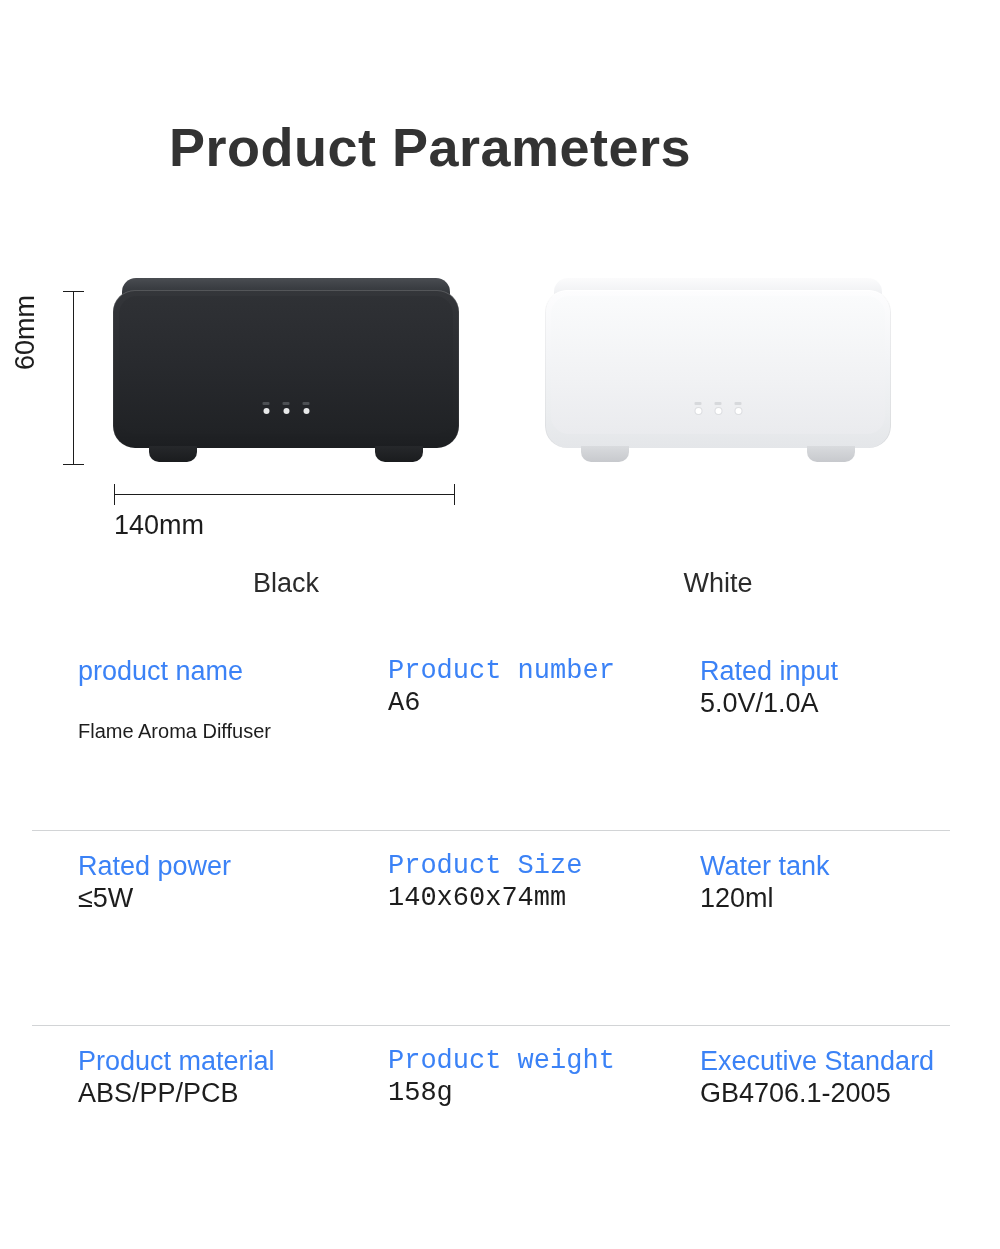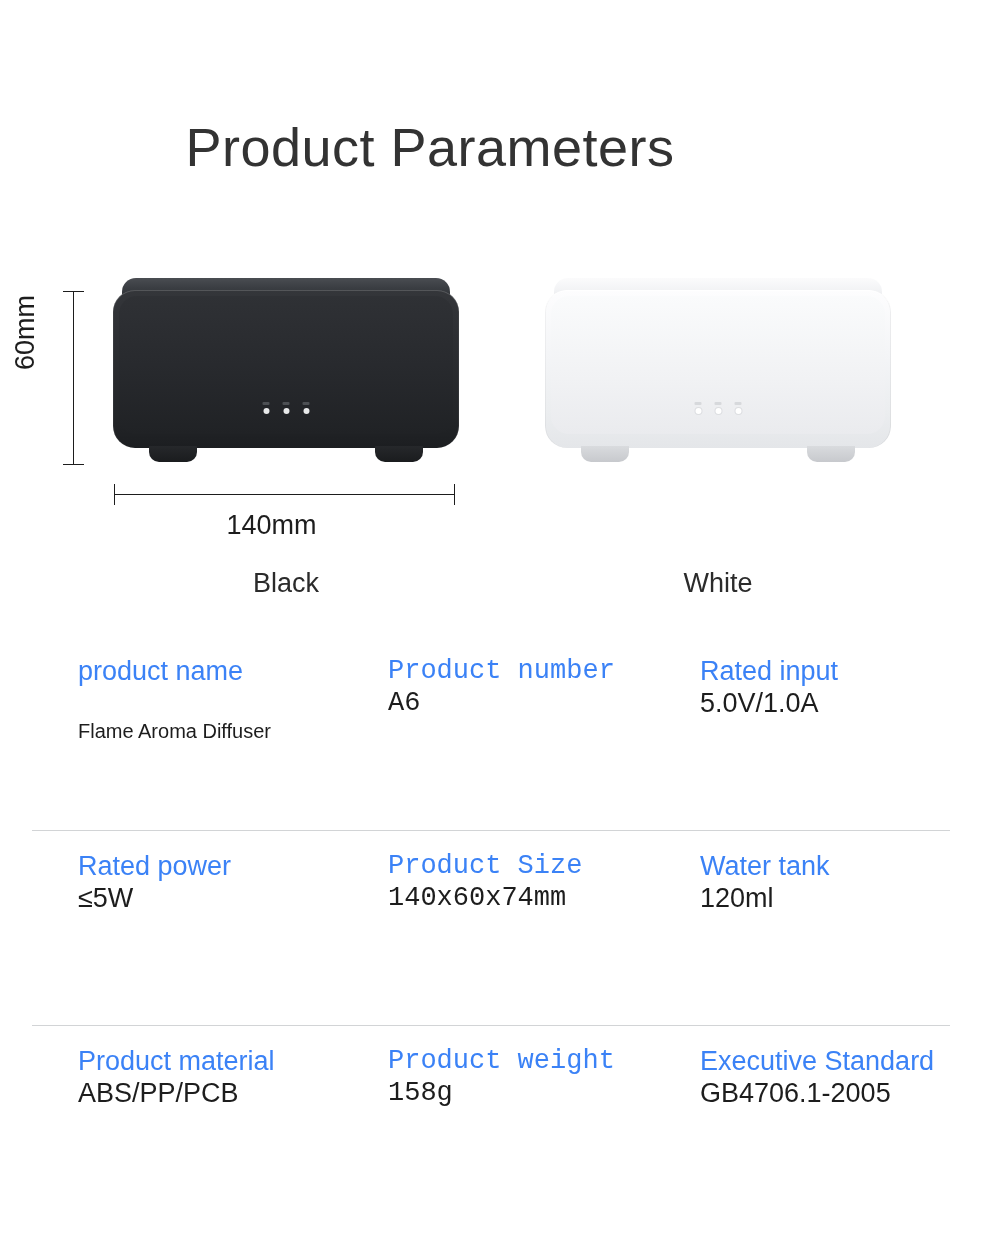--- a/index.html
+++ b/index.html
@@ -16,21 +16,21 @@
   }
 
   
   .page-title {
     position: absolute;
     top: 118px;
     left: 0;
     width: 860px;
     text-align: center;
     font-size: 54px;
-    font-weight: 400;
+    font-weight: 700;
     letter-spacing: 0.5px;
     color: #333333;
     line-height: 1.1;
   }
 
   
   .showcase {
     position: absolute;
     top: 0; left: 0;
     width: 1000px;
@@ -85,24 +85,24 @@
     top: -10px;
     width: 1px;
     height: 21px;
     background: #1d1d1d;
   }
   .dim-hline::before { left: 0; }
   .dim-hline::after  { right: 0; }
 
   .dim-hlabel {
     position: absolute;
-    left: 101px;
+    left: 114px;
     top: 510px;
     width: 341px;
-    text-align: center;
+    text-align: left;
     font-size: 27px;
     color: #1d1d1d;
   }
 
   
   .device {
     position: absolute;
     width: 346px;
     height: 190px;
   }

